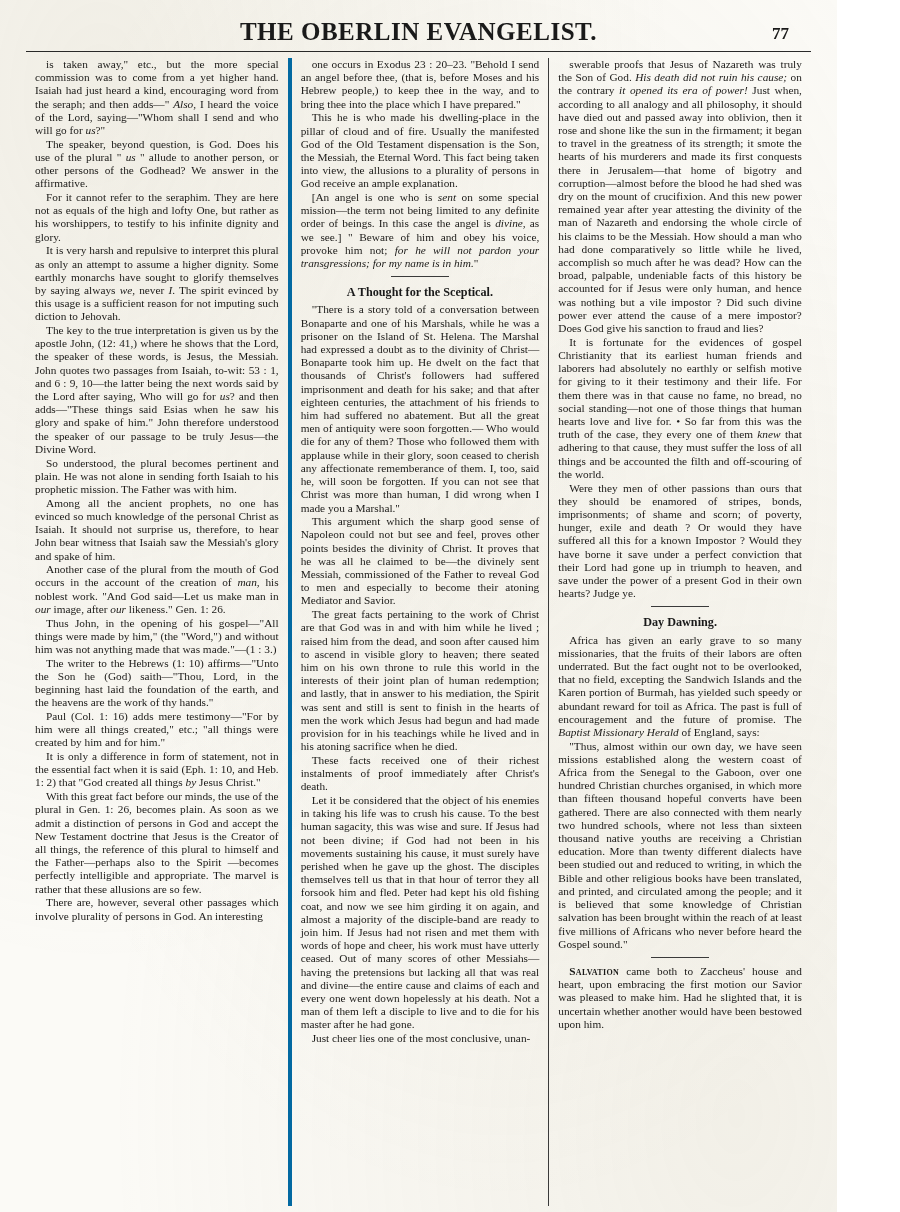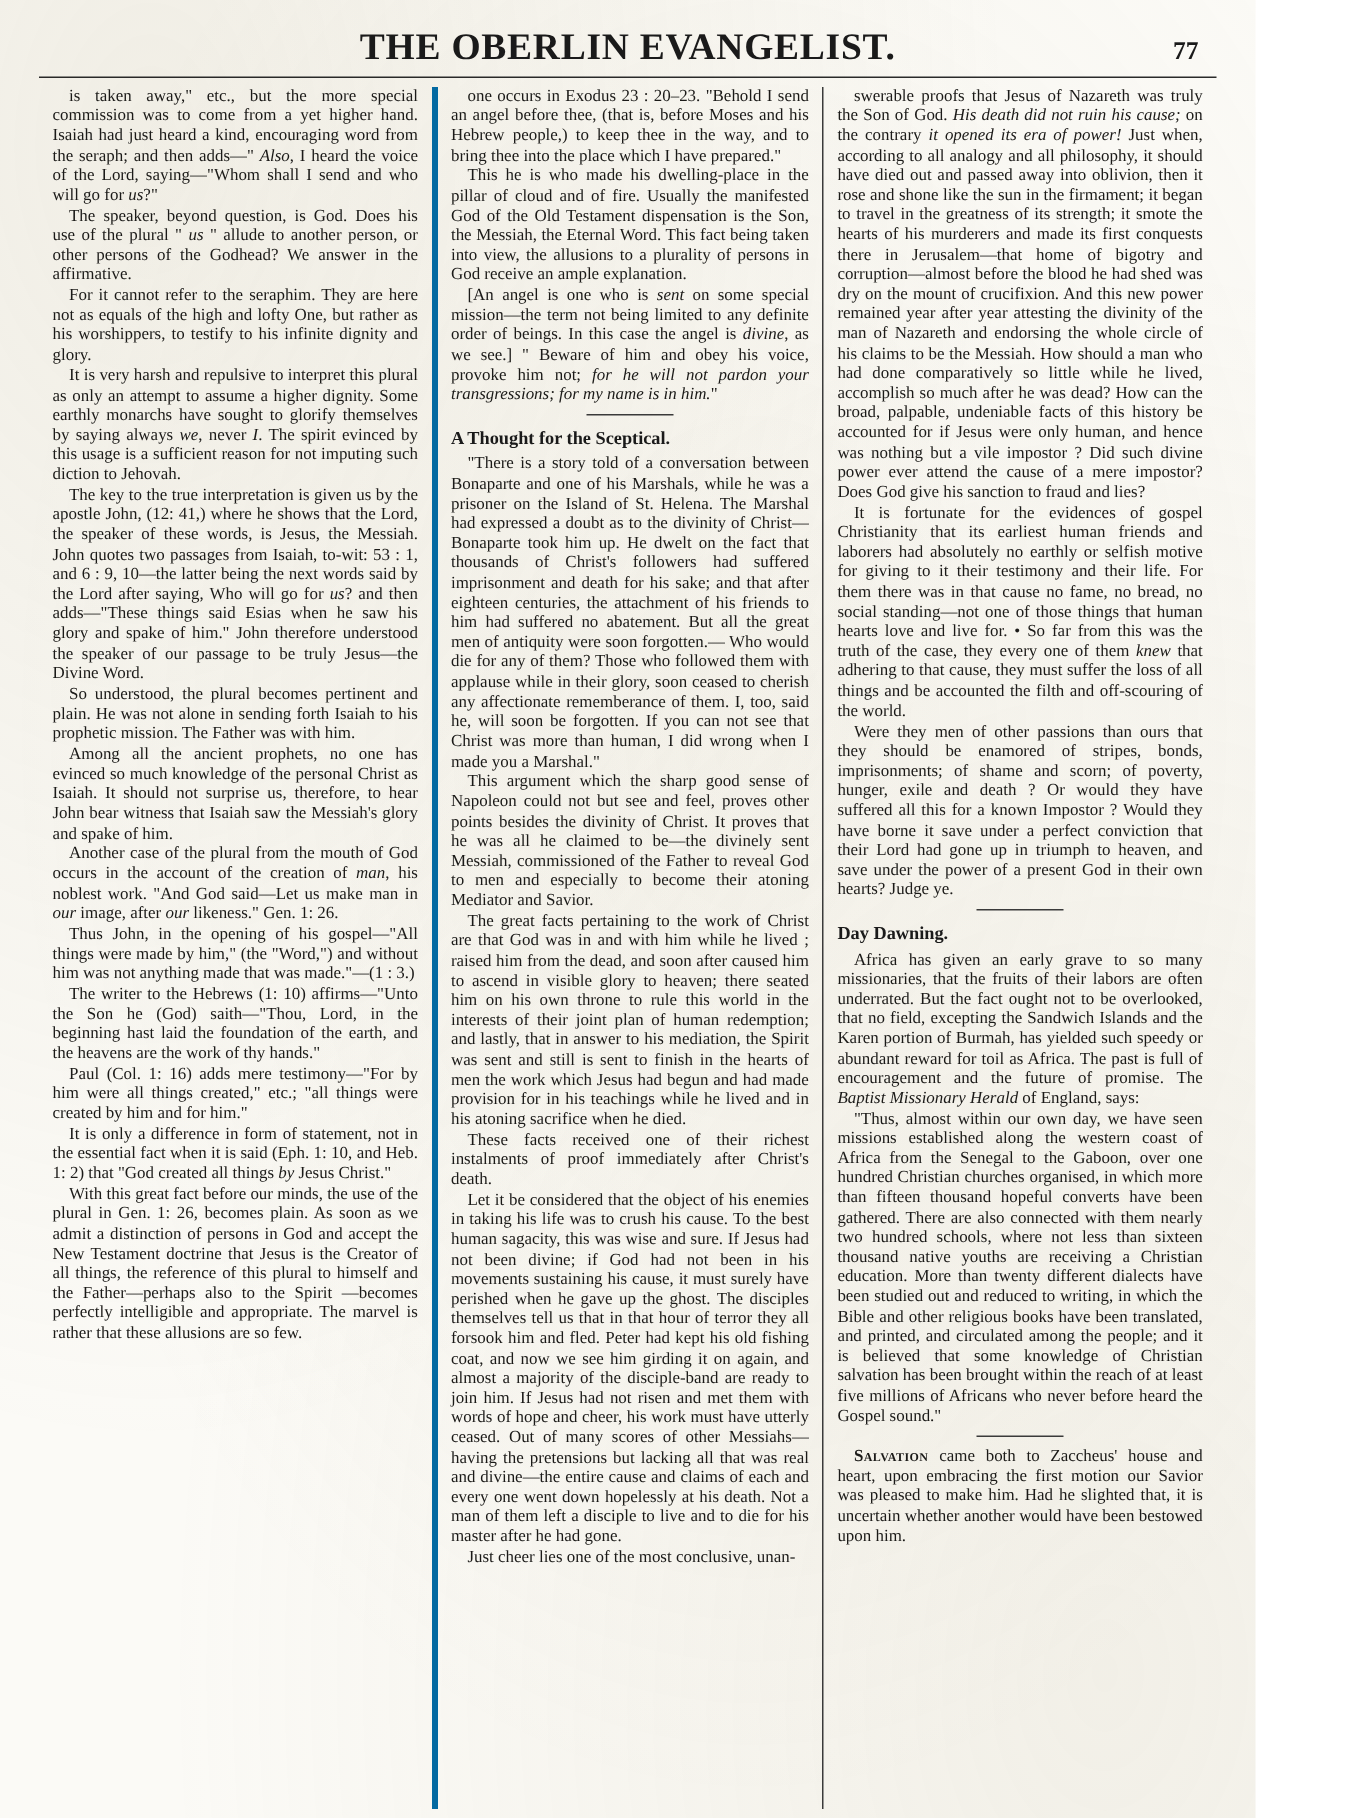--- a/index.html
+++ b/index.html
@@ -42,21 +42,21 @@
   }
   .masthead .title {
     font-family: "Liberation Serif", serif;
     font-weight: bold;
     font-size: 25px;
     letter-spacing: 0.5px;
     display: inline-block;
   }
   .masthead .pageno {
     position: absolute;
-    right: 12px;
+    right: 22px;
     bottom: 4px;
     font-weight: bold;
     font-size: 17px;
     font-family: "Liberation Serif", serif;
   }
   .rule {
     border: 0;
     border-top: 1px solid #2a2a2a;
     margin: 3px 0 6px 0;
   }
@@ -76,20 +76,21 @@
     text-align: justify;
     hyphens: auto;
     -webkit-hyphens: auto;
   }
   .col.mid { border-left: 4px solid #0369a1; border-right: 1px solid #3a3a3a; }
   p {
     margin: 0 0 0.5px 0;
     text-indent: 11px;
   }
   .secthead {
+    text-align: center;
     font-weight: bold;
     font-size: 12.2px;
     margin: 9px 0 4px 0;
     text-indent: 0;
     font-family: "Liberation Serif", serif;
   }
   .shortrule {
     width: 58px;
     margin: 6px auto 7px auto;
     border: 0;
@@ -125,20 +126,21 @@
           <p>It is very harsh and repulsive to interpret this plural as only an attempt to assume a higher dignity. Some earthly monarchs have sought to glorify themselves by saying always <i>we</i>, never <i>I</i>. The spirit evinced by this usage is a sufficient reason for not imputing such diction to Jehovah.</p>
           <p>The key to the true interpretation is given us by the apostle John, (12: 41,) where he shows that the Lord, the speaker of these words, is Jesus, the Messiah. John quotes two passages from Isaiah, to-wit: 53 : 1, and 6 : 9, 10—the latter being the next words said by the Lord after saying, Who will go for <i>us</i>? and then adds—"These things said Esias when he saw his glory and spake of him." John therefore understood the speaker of our passage to be truly Jesus—the Divine Word.</p>
           <p>So understood, the plural becomes pertinent and plain. He was not alone in sending forth Isaiah to his prophetic mission. The Father was with him.</p>
           <p>Among all the ancient prophets, no one has evinced so much knowledge of the personal Christ as Isaiah. It should not surprise us, therefore, to hear John bear witness that Isaiah saw the Messiah's glory and spake of him.</p>
           <p>Another case of the plural from the mouth of God occurs in the account of the creation of <i>man</i>, his noblest work. "And God said—Let us make man in <i>our</i> image, after <i>our</i> likeness." Gen. 1: 26.</p>
           <p>Thus John, in the opening of his gospel—"All things were made by him," (the "Word,") and without him was not anything made that was made."—(1 : 3.)</p>
           <p>The writer to the Hebrews (1: 10) affirms—"Unto the Son he (God) saith—"Thou, Lord, in the beginning hast laid the foundation of the earth, and the heavens are the work of thy hands."</p>
           <p>Paul (Col. 1: 16) adds mere testimony—"For by him were all things created," etc.; "all things were created by him and for him."</p>
           <p>It is only a difference in form of statement, not in the essential fact when it is said (Eph. 1: 10, and Heb. 1: 2) that "God created all things <i>by</i> Jesus Christ."</p>
           <p>With this great fact before our minds, the use of the plural in Gen. 1: 26, becomes plain. As soon as we admit a distinction of persons in God and accept the New Testament doctrine that Jesus is the Creator of all things, the reference of this plural to himself and the Father—perhaps also to the Spirit —becomes perfectly intelligible and appropriate. The marvel is rather that these allusions are so few.</p>
+          <p>There are, however, several other passages which involve plurality of persons in God. An interesting</p>
         </div>
     </div>
 
     <div class="col mid">
       <div id="mid-before">
           <p>one occurs in Exodus 23 : 20–23. "Behold I send an angel before thee, (that is, before Moses and his Hebrew people,) to keep thee in the way, and to bring thee into the place which I have prepared."</p>
           <p>This he is who made his dwelling-place in the pillar of cloud and of fire. Usually the manifested God of the Old Testament dispensation is the Son, the Messiah, the Eternal Word. This fact being taken into view, the allusions to a plurality of persons in God receive an ample explanation.</p>
           <p>[An angel is one who is <i>sent</i> on some special mission—the term not being limited to any definite order of beings. In this case the angel is <i>divine</i>, as we see.] " Beware of him and obey his voice, provoke him not; <i>for he will not pardon your transgressions; for my name is in him.</i>"</p>
         </div>
       <hr class="shortrule">

